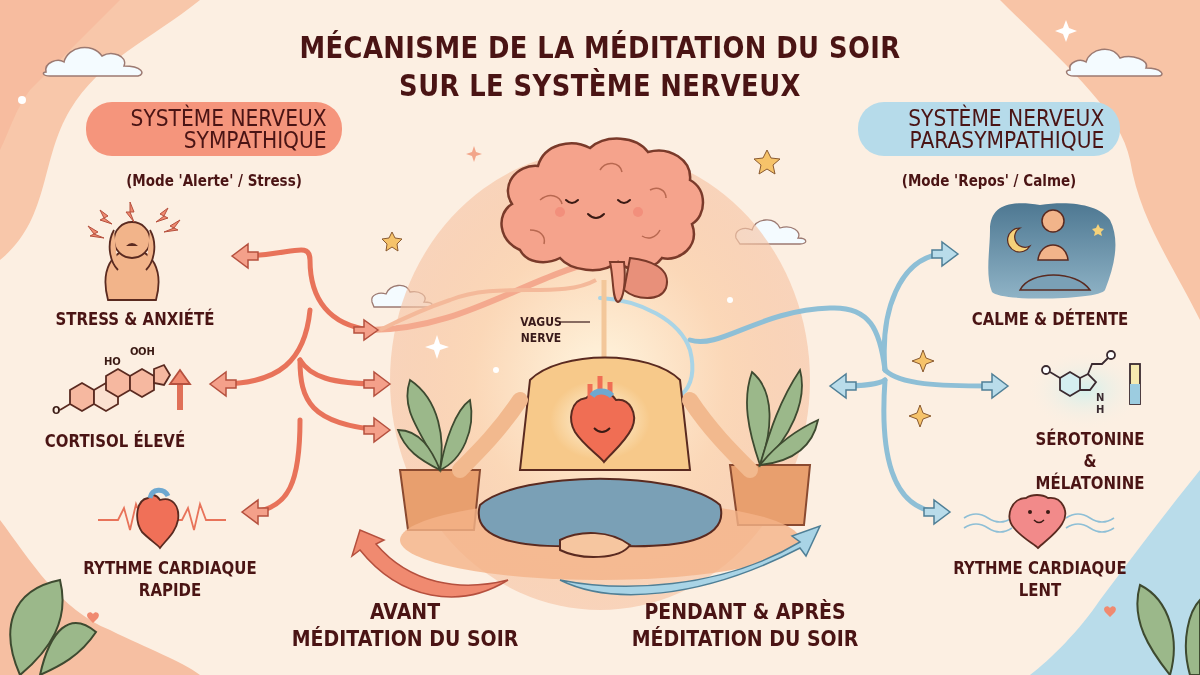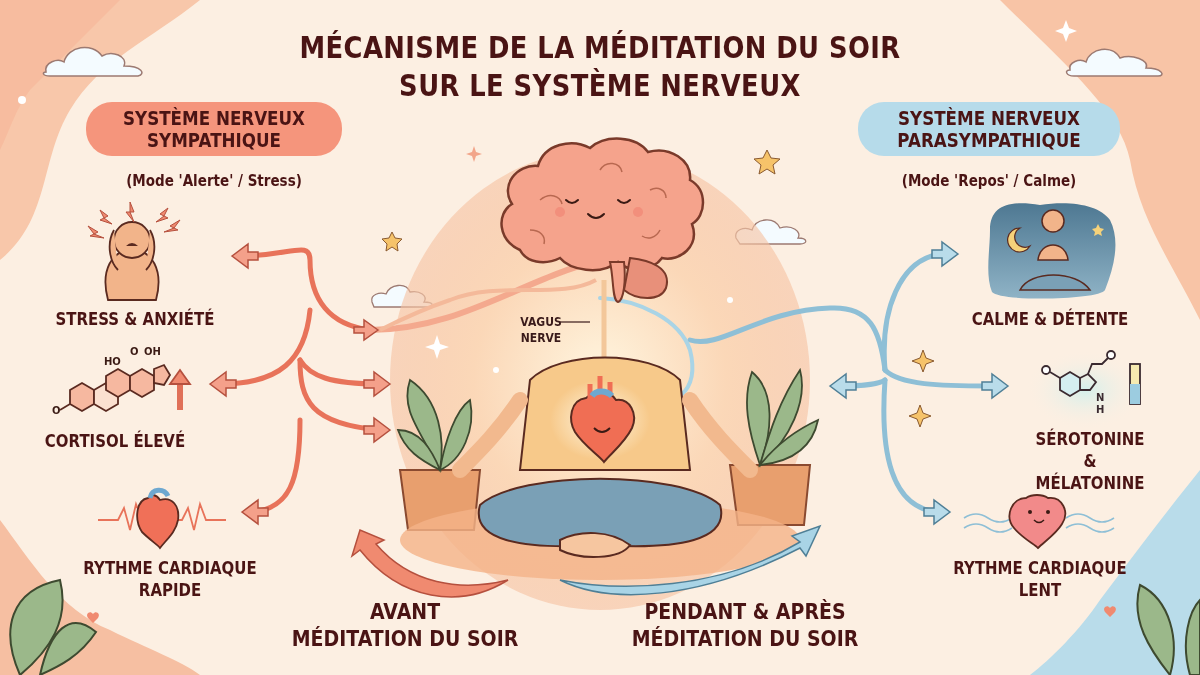--- a/index.html
+++ b/index.html
@@ -1,20 +1,20 @@
 <!DOCTYPE html>
 <html><head>
 <meta charset="utf-8">
 <style>
   html, body { margin:0; padding:0; }
   body { width:1200px; height:675px; overflow:hidden; background:#fcefe2; position:relative; font-family:"DejaVu Sans", sans-serif; }
   .abs { position:absolute; }
   #bg { position:absolute; left:0; top:0; width:1200px; height:675px; }
   .title { position:absolute; left:0; width:1200px; text-align:center; font-family:"DejaVu Sans", sans-serif; font-weight:bold; color:#4a1414; font-size:30px; letter-spacing:0.5px; transform:scaleX(0.86); transform-origin:center; }
-  .pill { position:absolute; border-radius:26px; text-align:center; color:#4a1414; font-weight:bold; font-size:19px; line-height:22px; padding:5px 0; }
+  .pill { position:absolute; border-radius:26px; text-align:right; color:#4a1414; font-weight:normal; font-size:23px; line-height:22px; padding:5px 0; }
   .pill span { display:block; transform:scaleX(0.88); }
   .sub { position:absolute; text-align:center; color:#4a1414; font-size:15px; font-weight:bold; transform:scaleX(0.9); }
   .label { position:absolute; text-align:center; color:#4a1414; font-weight:bold; font-size:17px; line-height:22px; transform:scaleX(0.88); transform-origin:center; }
   .label span { display:block; }
   .bottom-label { position:absolute; text-align:center; color:#4a1414; font-weight:bold; font-size:22px; line-height:27px; transform:scaleX(0.86); }
   .bottom-label span { display:block; }
   .vagus { position:absolute; color:#3a1a1a; font-weight:bold; font-size:12px; line-height:16px; transform:scaleX(0.9); }
   .vagus span { display:block; text-align:center; }
 </style>
 </head>
@@ -277,21 +277,21 @@
 <div class="label" style="left:20px; top:430px; width:190px;">
   <span>CORTISOL ÉLEVÉ</span>
 </div>
 <div class="label" style="left:60px; top:557px; width:220px;">
   <span>RYTHME CARDIAQUE</span>
   <span>RAPIDE</span>
 </div>
 
 <div class="abs" style="left:104px; top:356px; font-size:10px; color:#3a1a14; font-weight:bold;">HO</div>
 <div class="abs" style="left:130px; top:346px; font-size:10px; color:#3a1a14; font-weight:bold;">O</div>
-<div class="abs" style="left:144px; top:346px; font-size:10px; color:#3a1a14; font-weight:bold;">OH</div>
+<div class="abs" style="left:138px; top:346px; font-size:10px; color:#3a1a14; font-weight:bold;">OH</div>
 <div class="abs" style="left:52px; top:405px; font-size:10px; color:#3a1a14; font-weight:bold;">O</div>
 
 <div class="label" style="left:960px; top:308px; width:180px;">
   <span>CALME &amp; DÉTENTE</span>
 </div>
 <div class="label" style="left:1020px; top:428px; width:140px;">
   <span>SÉROTONINE</span>
   <span>&amp; MÉLATONINE</span>
 </div>
 <div class="label" style="left:930px; top:557px; width:220px;">

